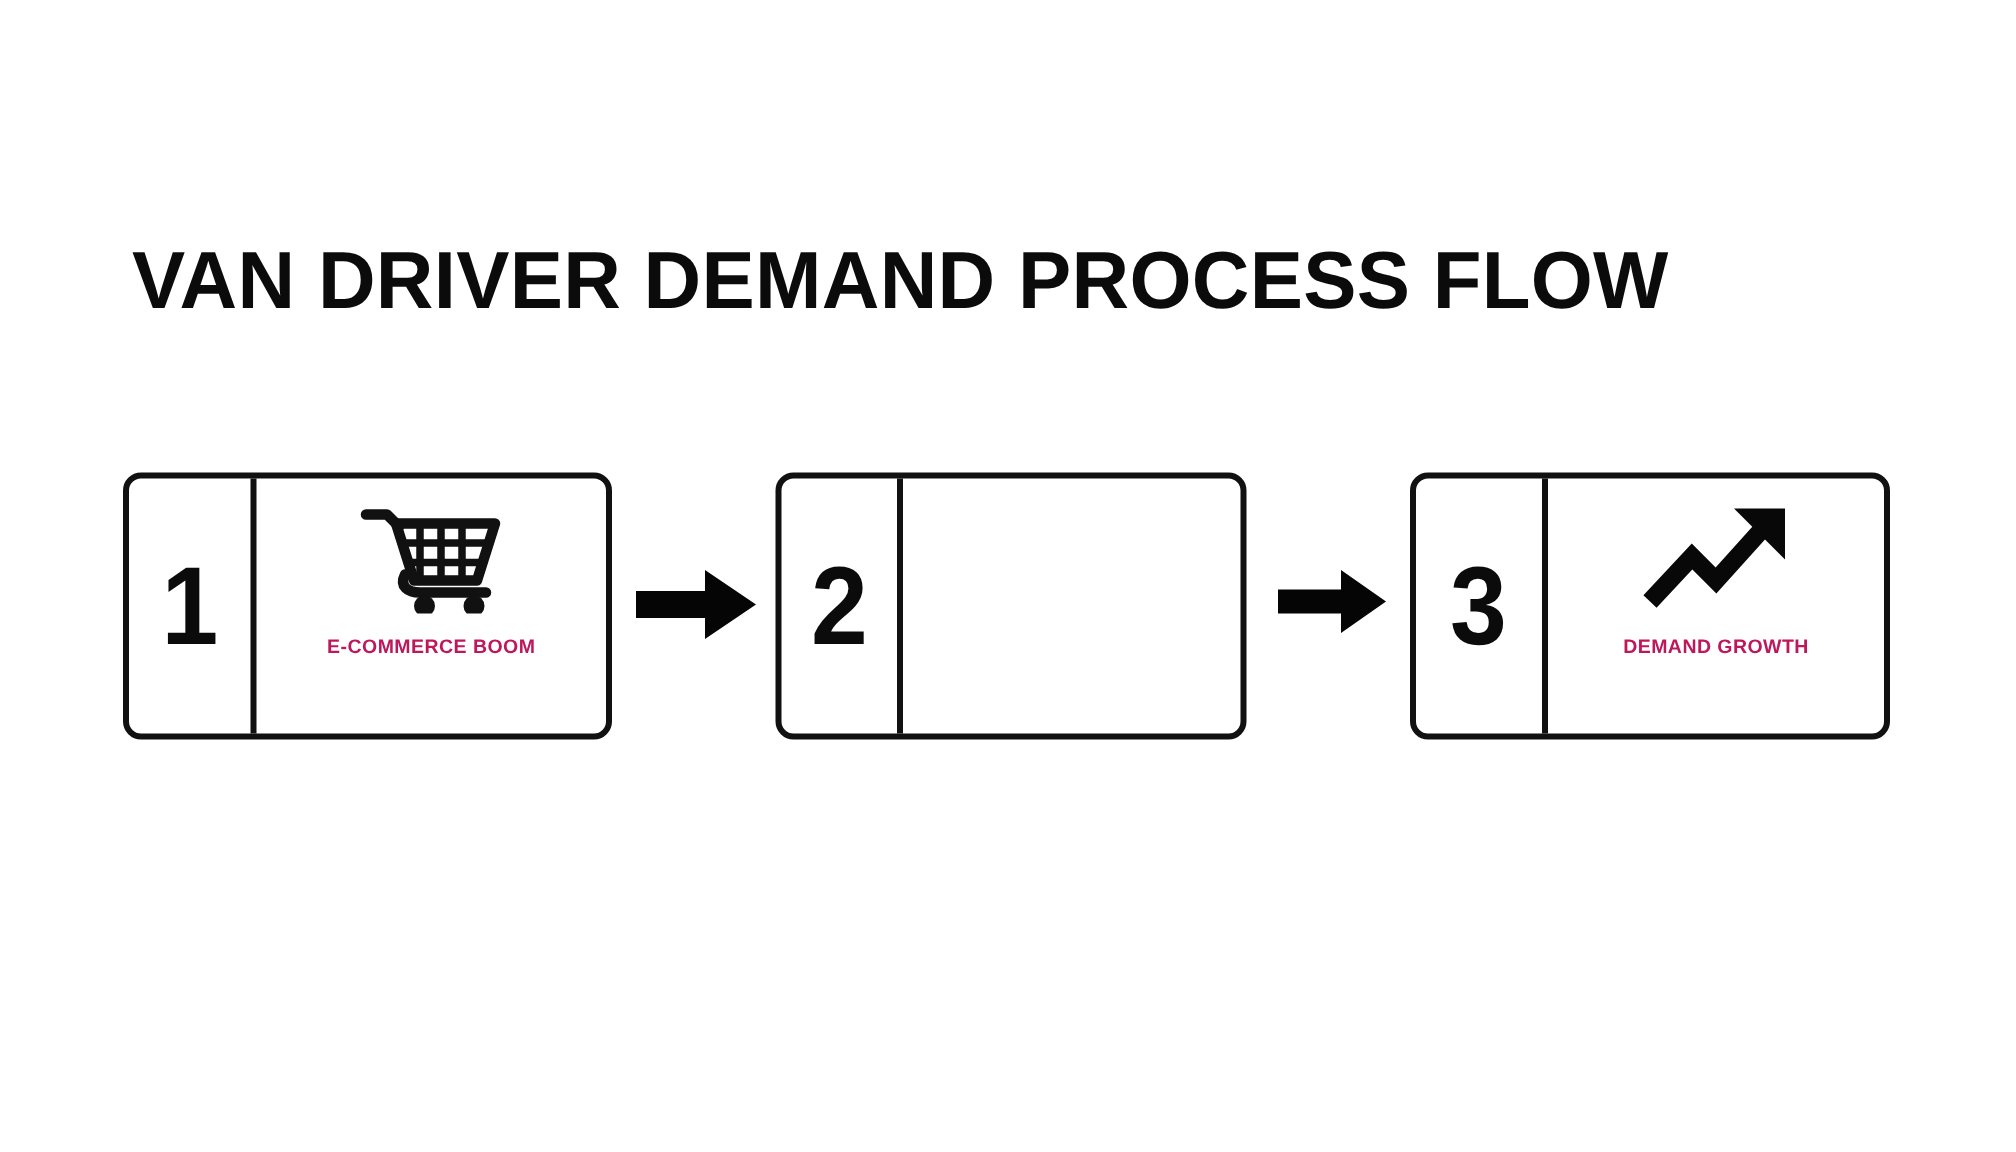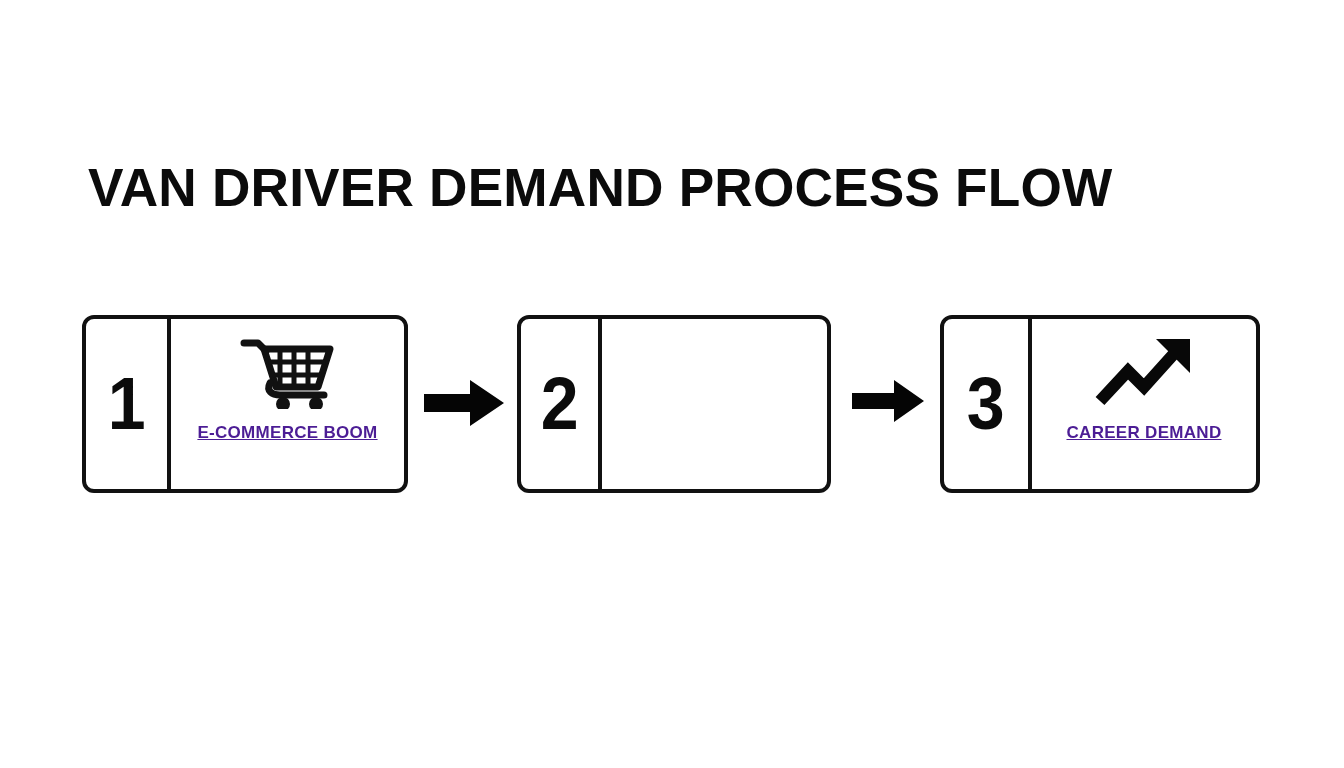--- a/index.html
+++ b/index.html
@@ -99,26 +99,25 @@
   .icon-wrap {
     height: 74px;
     display: flex;
     align-items: center;
     justify-content: center;
   }
 
   .step-label {
     font-family: "Liberation Sans", sans-serif;
     font-weight: 700;
-    font-size: 17px;
+    font-size: 13px;
     letter-spacing: 0.3px;
-    color: #4c1d95;
+    color: #be185d;
     white-space: nowrap;
     margin-top: 14px;
-    text-decoration: underline;
   }
 
   
   .flow-arrow {
     position: absolute;
     top: 378px;
   }
   .flow-arrow.arrow-1 { left: 424px; width: 80px;  height: 50px; }
   .flow-arrow.arrow-2 { left: 852px; width: 72px;  height: 46px; }
 
@@ -183,18 +182,18 @@
       </div>
       <div class="content-cell">
         <div class="icon-wrap">
           <svg width="100" height="74" viewBox="0 0 100 74" aria-hidden="true">
 
             <path d="M6 66 L34 36 L50 52 L86 12" fill="none" stroke="#080808" stroke-width="12" stroke-linejoin="miter" stroke-linecap="butt"></path>
 
             <path d="M62 4 H96 V38 L84 26 L74 16 Z" fill="#080808"></path>
           </svg>
         </div>
-        <div class="step-label">CAREER DEMAND</div>
+        <div class="step-label">DEMAND GROWTH</div>
       </div>
     </div>
 
   </div>
 </div>
 
 </body></html>

